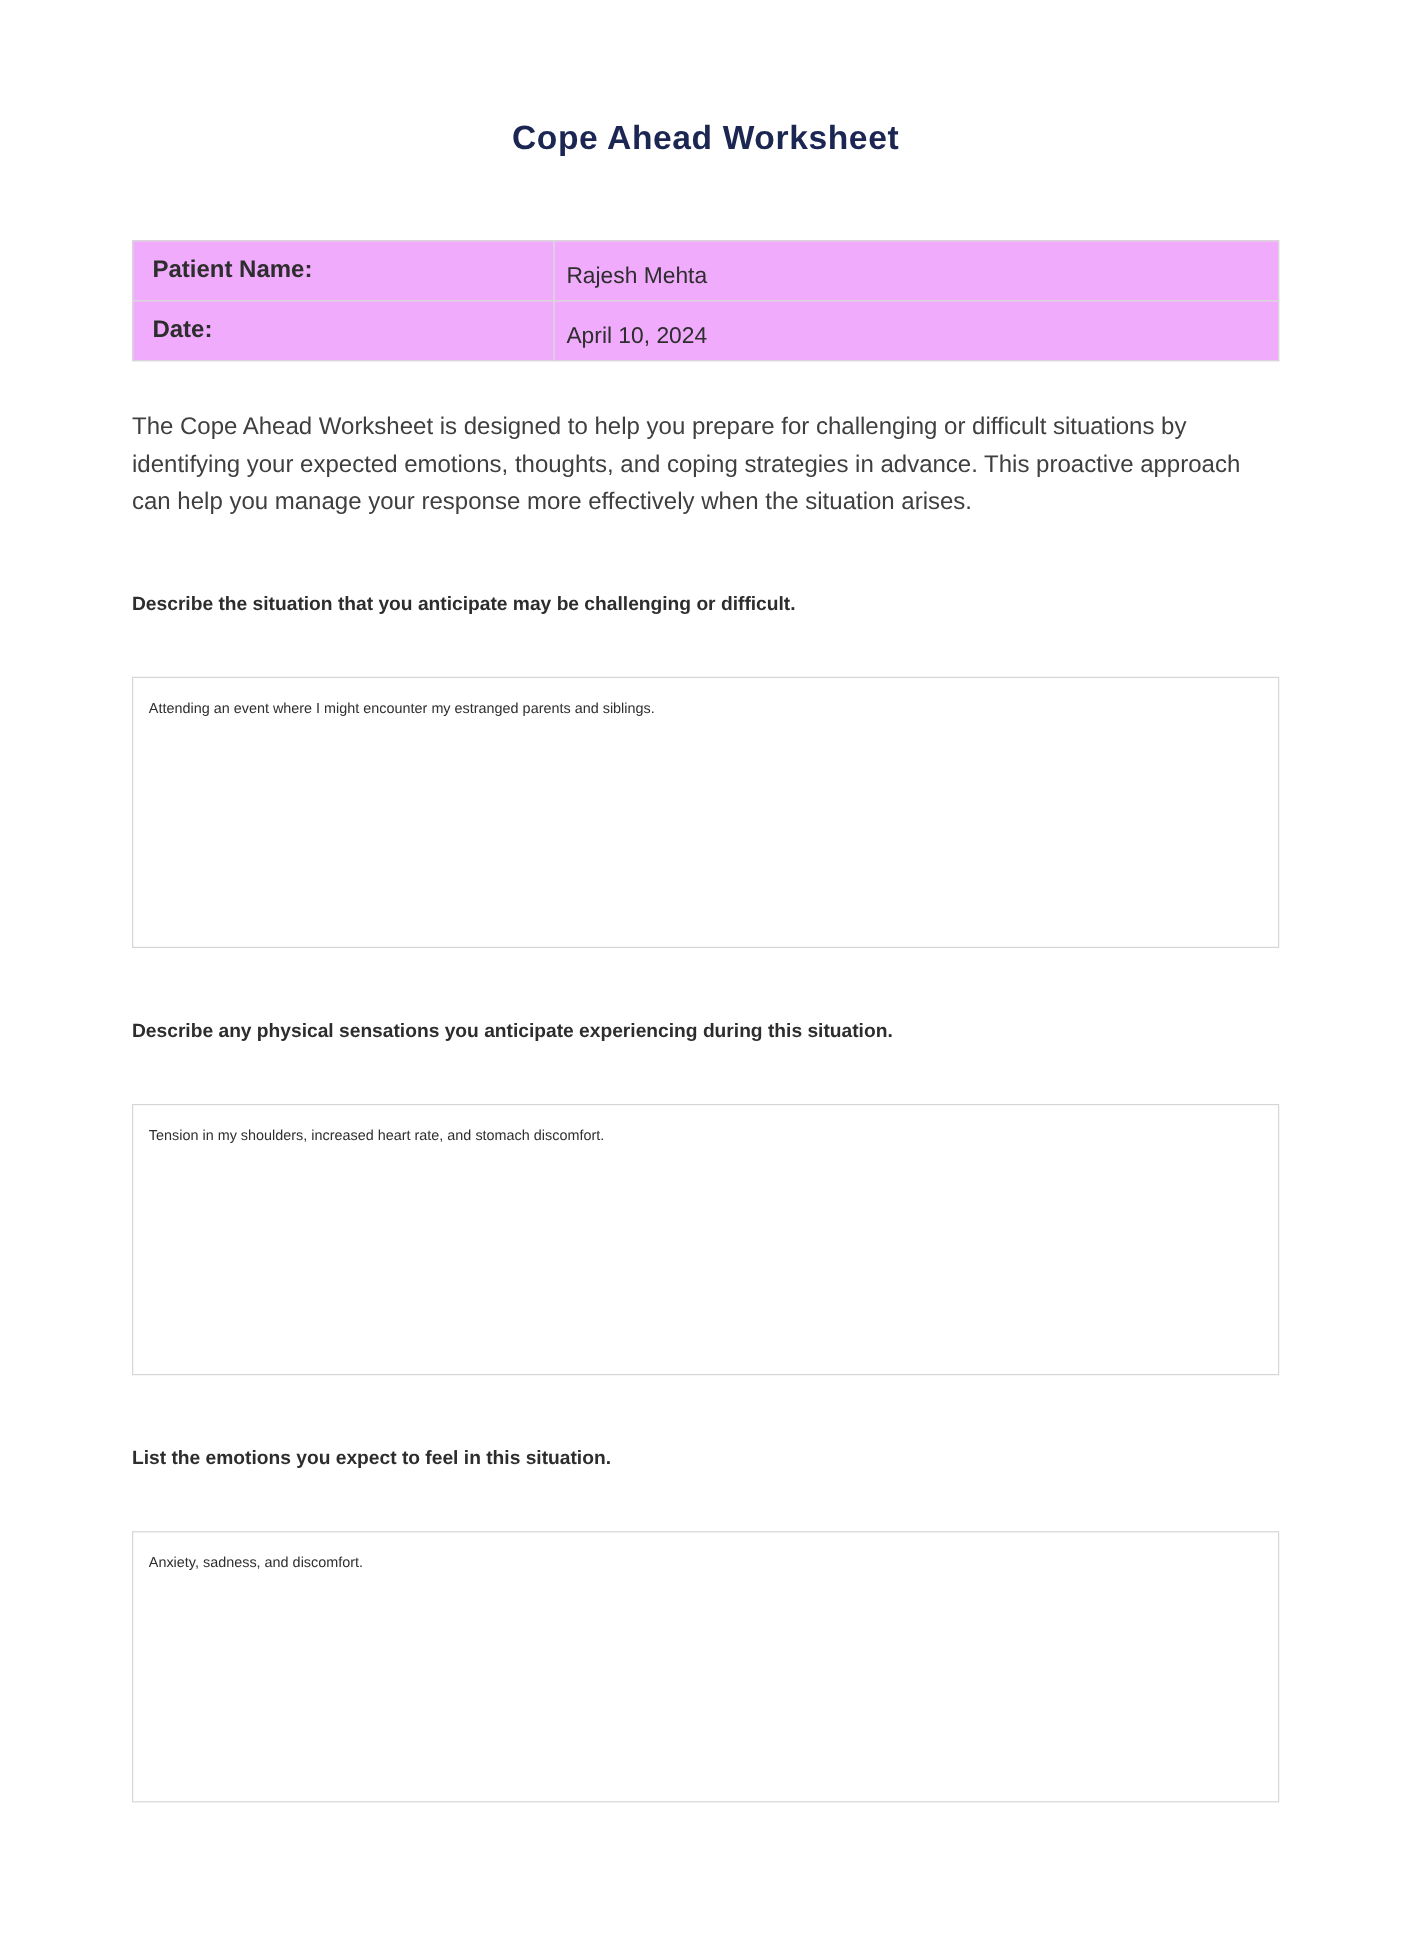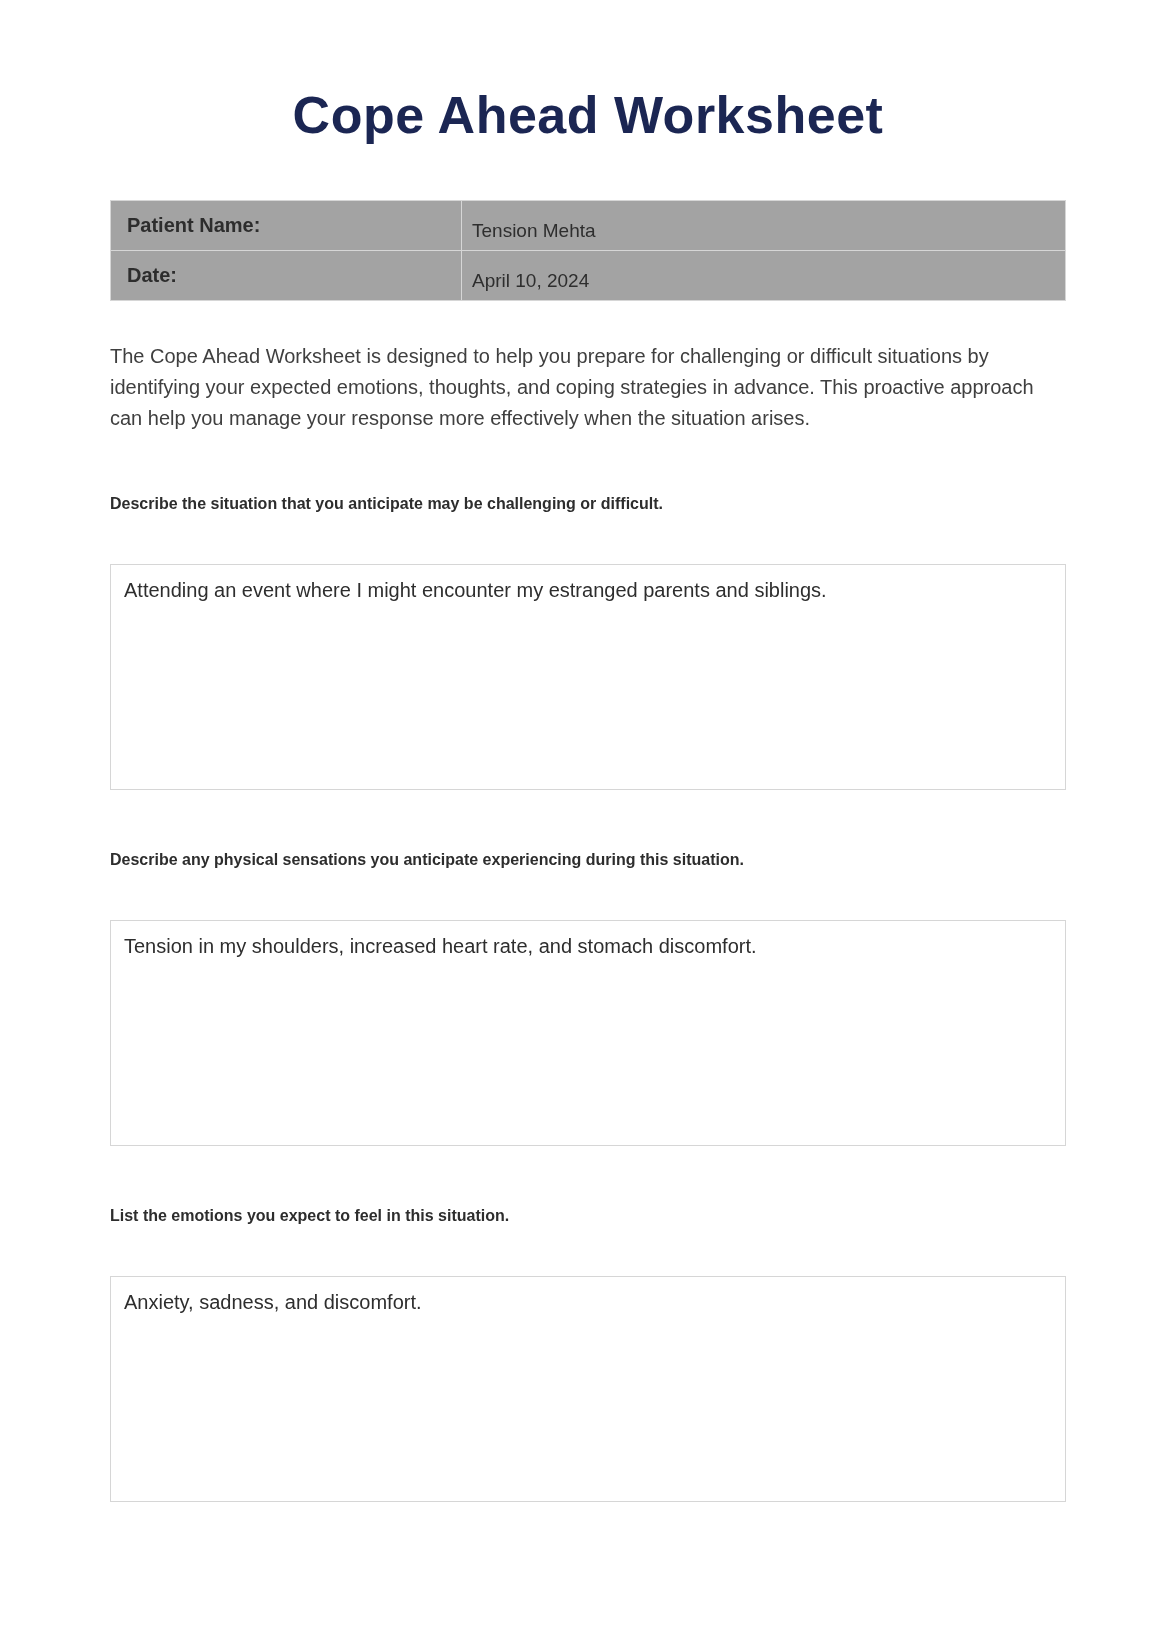--- a/index.html
+++ b/index.html
@@ -14,36 +14,36 @@
     color: var(--body, #3f3f3f);
   }
   .page {
     width: 956px;
     margin: 0 auto;
     padding-top: 92px;
     padding-bottom: 120px;
   }
   .doc-title {
     margin: 0;
-    font-size: 52px;
+    font-size: 28px;
     line-height: 46px;
     font-weight: 700;
     text-align: center;
     letter-spacing: 0.5px;
     color: var(--title, #1b2653);
   }
   table.info-table {
     width: 100%;
     margin-top: 62px;
     border-collapse: collapse;
     table-layout: fixed;
   }
   table.info-table td {
     border: 1px solid var(--border, #d6d6d6);
-    background: #a3a3a3;
+    background: #f0abfc;
     vertical-align: top;
   }
   td.label-cell {
     width: 33.3%;
     padding: 13px 16px 13px 16px;
     font-size: 20px;
     font-weight: 700;
     color: var(--heading, #2d2d2d);
   }
   td.value-cell {
@@ -65,38 +65,38 @@
     color: var(--heading, #2d2d2d);
   }
   .answer-box {
     box-sizing: border-box;
     margin-top: 48px;
     width: 100%;
     height: 226px;
     border: 1px solid var(--border, #d6d6d6);
     background: #ffffff;
     padding: 11px 13px;
-    font-size: 20px;
+    font-size: 12px;
     line-height: 29px;
     color: var(--value, #2e2e2e);
     overflow: hidden;
   }
 </style>
 </head>
 <body>
 
 <div class="page">
 
   <h1 class="doc-title">Cope Ahead Worksheet</h1>
 
   <table class="info-table">
     <tbody>
       <tr>
         <td class="label-cell">Patient Name:</td>
-        <td class="value-cell">Tension Mehta</td>
+        <td class="value-cell">Rajesh Mehta</td>
       </tr>
       <tr>
         <td class="label-cell">Date:</td>
         <td class="value-cell">April 10, 2024</td>
       </tr>
     </tbody>
   </table>
 
   <p class="intro">The Cope Ahead Worksheet is designed to help you prepare for challenging or difficult situations by identifying your expected emotions, thoughts, and coping strategies in advance. This proactive approach can help you manage your response more effectively when the situation arises.</p>
 

